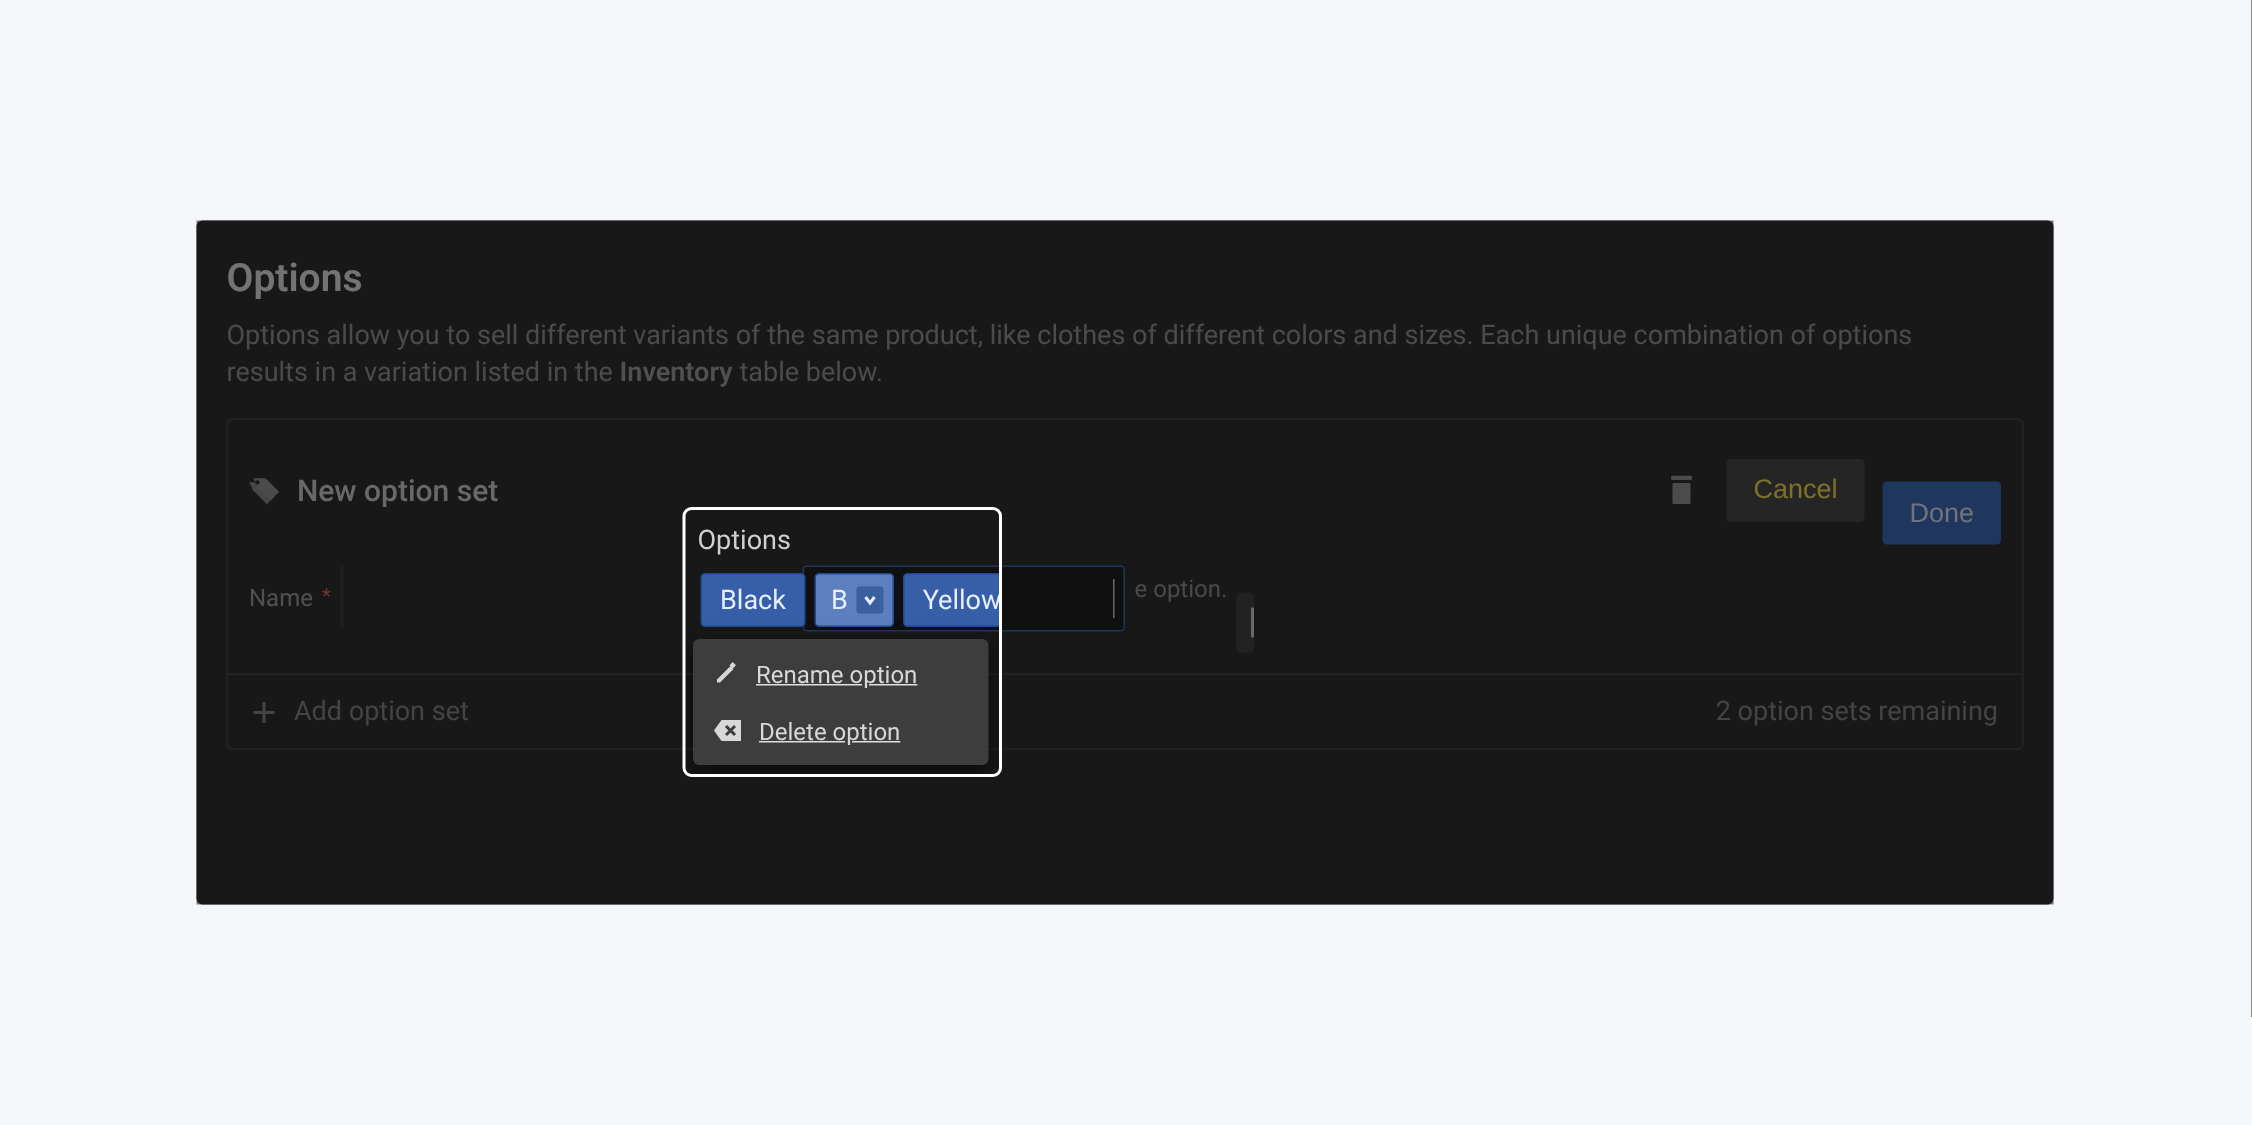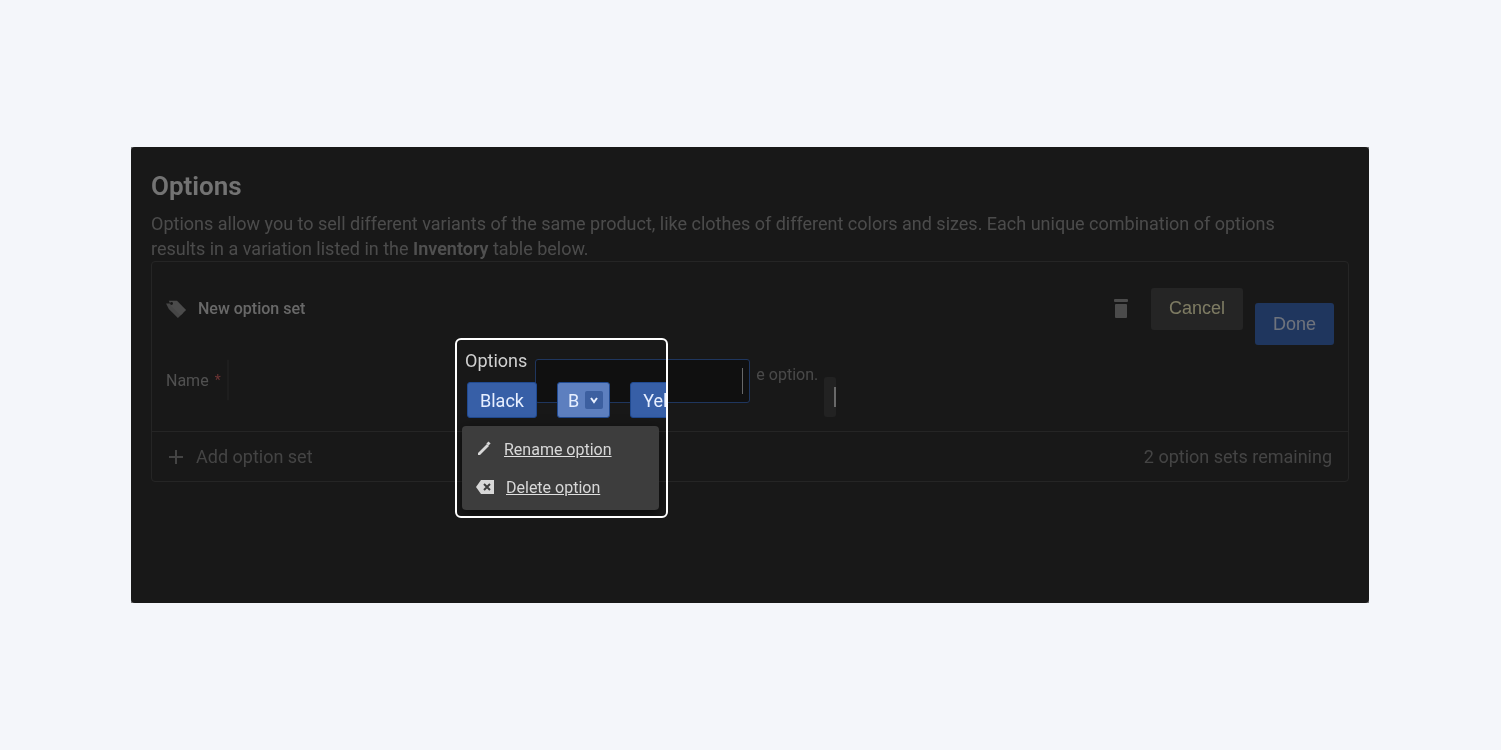--- a/index.html
+++ b/index.html
@@ -37,61 +37,61 @@
     font-weight: 600;
     color: #e6e6e6;
     margin-bottom: 10px;
   }
 
   .panel-desc {
     font-size: 18px;
     line-height: 1.4;
     color: #8f8f8f;
     max-width: 1150px;
-    margin-bottom: 0;
+    margin-bottom: 18px;
   }
   .panel-desc strong { color: #9a9a9a; font-weight: 600; }
 
   .card {
     border: 1px solid #3b3b3b;
     border-radius: 4px;
     background: #1e1e1e;
   }
 
   .card-header {
     display: flex;
     align-items: center;
     padding: 10px 14px 10px 14px;
     gap: 12px;
   }
   .card-header-title {
     display: flex;
     align-items: center;
     gap: 10px;
-    font-size: 16px;
+    font-size: 20px;
     font-weight: 500;
     color: #cfcfcf;
     flex: 1;
   }
 
   .icon-btn {
     width: 36px; height: 36px;
     display: inline-flex; align-items: center; justify-content: center;
     color: #8f8f8f;
     border-radius: 3px;
   }
   .btn {
     height: 42px;
     padding: 0 18px;
     border-radius: 3px;
     font-size: 18px;
     display: inline-flex; align-items: center; justify-content: center;
     border: none;
   }
-  .btn-grey { background: #3a3a3a; color: #fef9c3; }
+  .btn-grey { background: #3a3a3a; color: #fde047; }
   .btn-primary { background: #2d5fb8; color: #dbe6fb; font-weight: 500; margin-top: 31px; }
 
   .card-body {
     padding: 4px 14px 14px 14px;
   }
 
   .form-row {
     display: flex;
     gap: 20px;
     align-items: flex-start;
@@ -214,21 +214,21 @@
     position: absolute;
     left: 8px; top: 10px;
     font-size: 18px;
     color: #d0d0d0;
     z-index: 60;
   }
 
   .popover-chips {
     position: absolute;
     left: 10px; top: 42px;
-    display: flex; gap: 20px;
+    display: flex; gap: 6px;
     z-index: 60;
   }
   .popover-chips .chip { height: 36px; }
 
   .ctx-menu {
     position: absolute;
     left: 5px;
     top: 86px;
     width: 197px;
     background: #3d3d3d;

